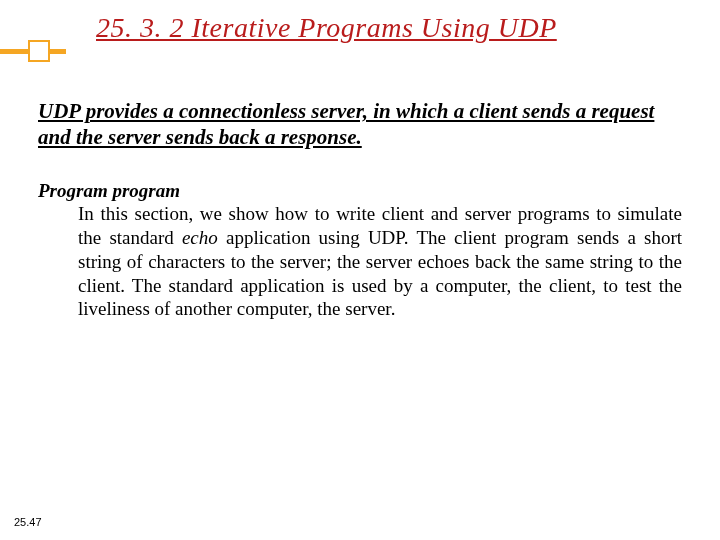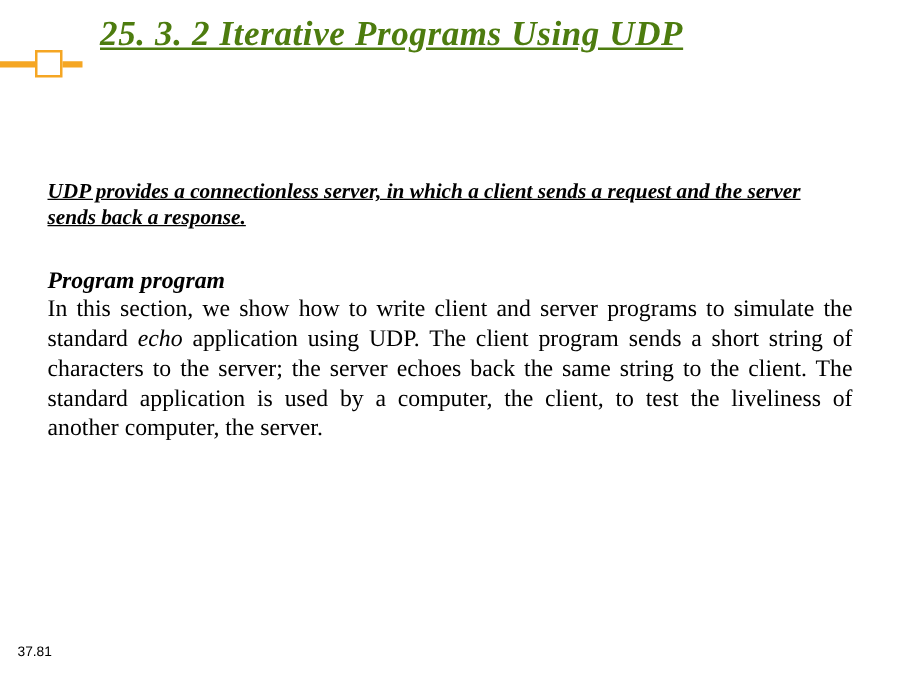--- a/index.html
+++ b/index.html
@@ -12,25 +12,25 @@
       overflow: hidden;
     }
     .title-area {
       position: relative;
       width: 100%;
       height: 70px;
     }
     .title-text {
       position: absolute;
       top: 12px;
-      left: 80px;
+      left: 96px;
       font-size: 28px;
-      font-weight: bold;
+      font-weight: normal;
       font-style: italic;
-      color: #4d7c0f;
+      color: #b91c1c;
       text-decoration: underline;
       letter-spacing: 0.5px;
     }
     .title-underline-accent {
       position: absolute;
       top: 49px;
       left: 0;
       width: 66px;
       height: 5px;
       background: #f5a623;
@@ -44,42 +44,42 @@
       border: 2px solid #f5a623;
       background: #ffffff;
     }
     .content {
       position: absolute;
       top: 98px;
       left: 38px;
       right: 38px;
     }
     .intro {
-      font-size: 17px;
+      font-size: 21px;
       font-weight: bold;
       font-style: italic;
       color: #000;
       line-height: 1.25;
       text-decoration: underline;
       margin-bottom: 28px;
-      margin-top: 44px;
     }
     .subhead {
       font-size: 19px;
       font-weight: bold;
       font-style: italic;
       color: #000;
       line-height: 1.25;
     }
     .body-para {
       font-size: 19px;
       color: #000;
       line-height: 1.25;
       text-align: justify;
       text-justify: inter-word;
+      margin-left: 40px;
     }
     .body-para .ital { font-style: italic; }
     .slide-number {
       position: absolute;
       bottom: 12px;
       left: 14px;
       font-size: 11px;
       font-family: Arial, sans-serif;
       color: #000;
     }
@@ -94,13 +94,13 @@
 </div>
 
 <div class="content">
   <p class="intro">UDP provides a connectionless server, in which a client sends a request and the server sends back a response.</p>
   <p class="subhead">Program program</p>
   <p class="body-para">
     <span>In this section, we show how to write client and server programs to simulate the standard </span><span class="ital">echo</span><span> application using UDP. The client program sends a short string of characters to the server; the server echoes back the same string to the client. The standard application is used by a computer, the client, to test the liveliness of another computer, the server.</span>
   </p>
 </div>
 
-<div class="slide-number">37.81</div>
+<div class="slide-number">25.47</div>
 
 </body></html>

